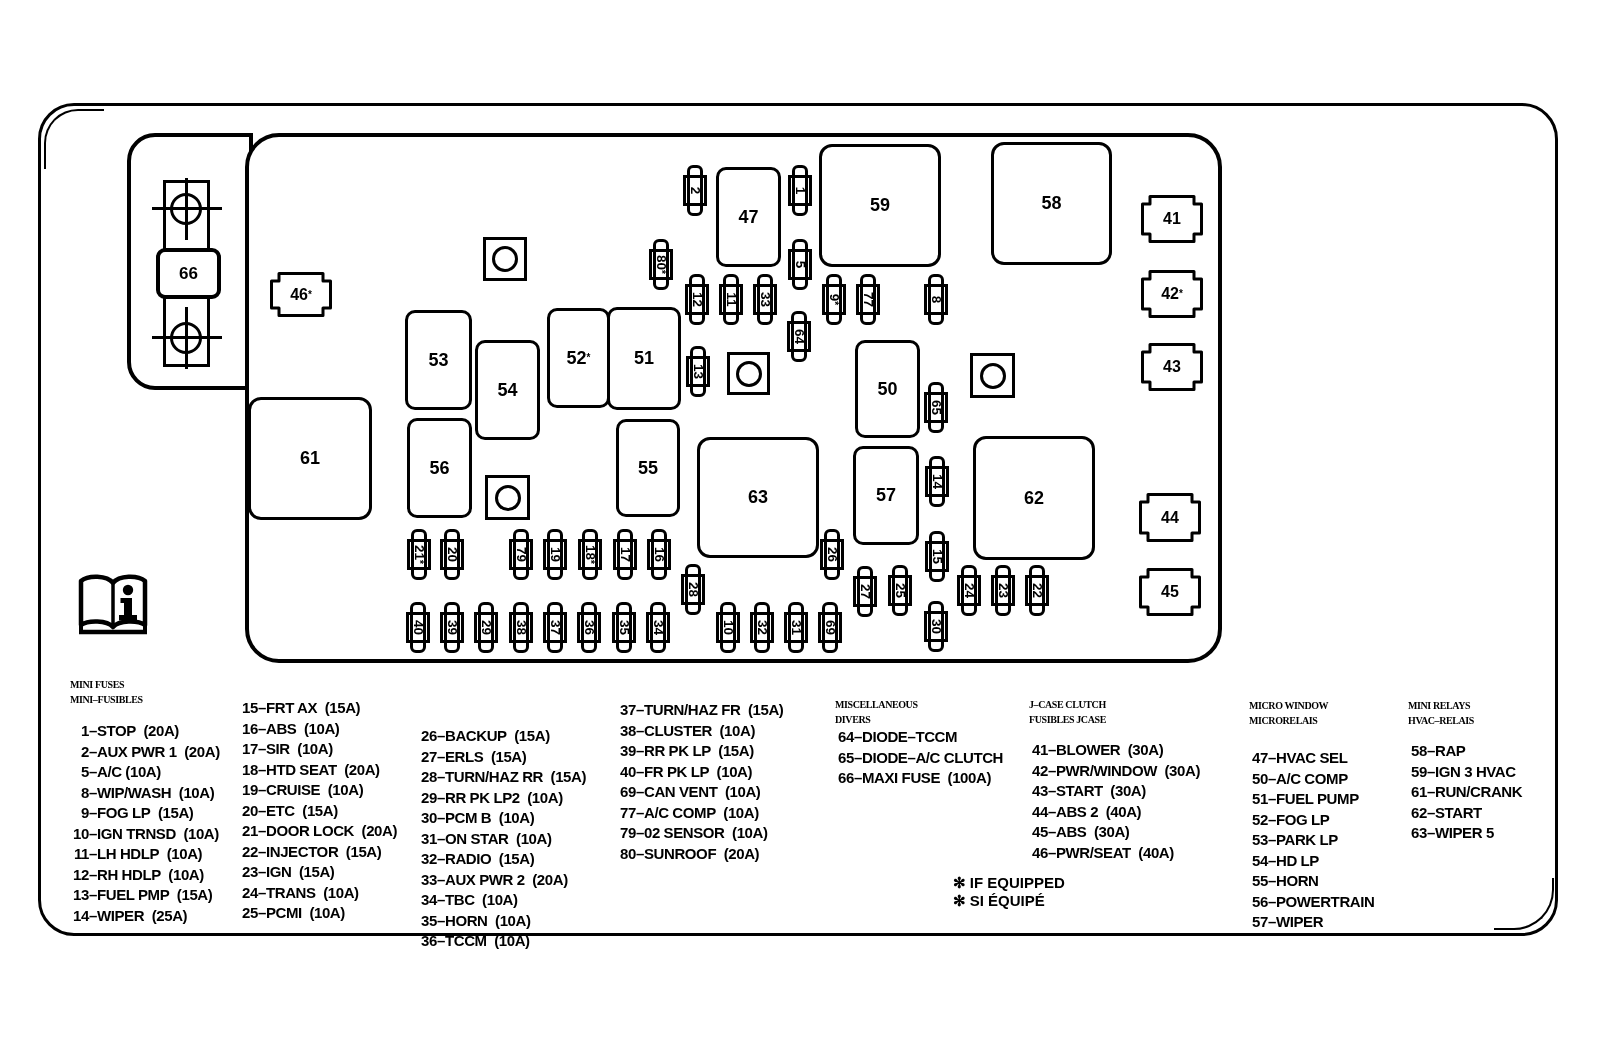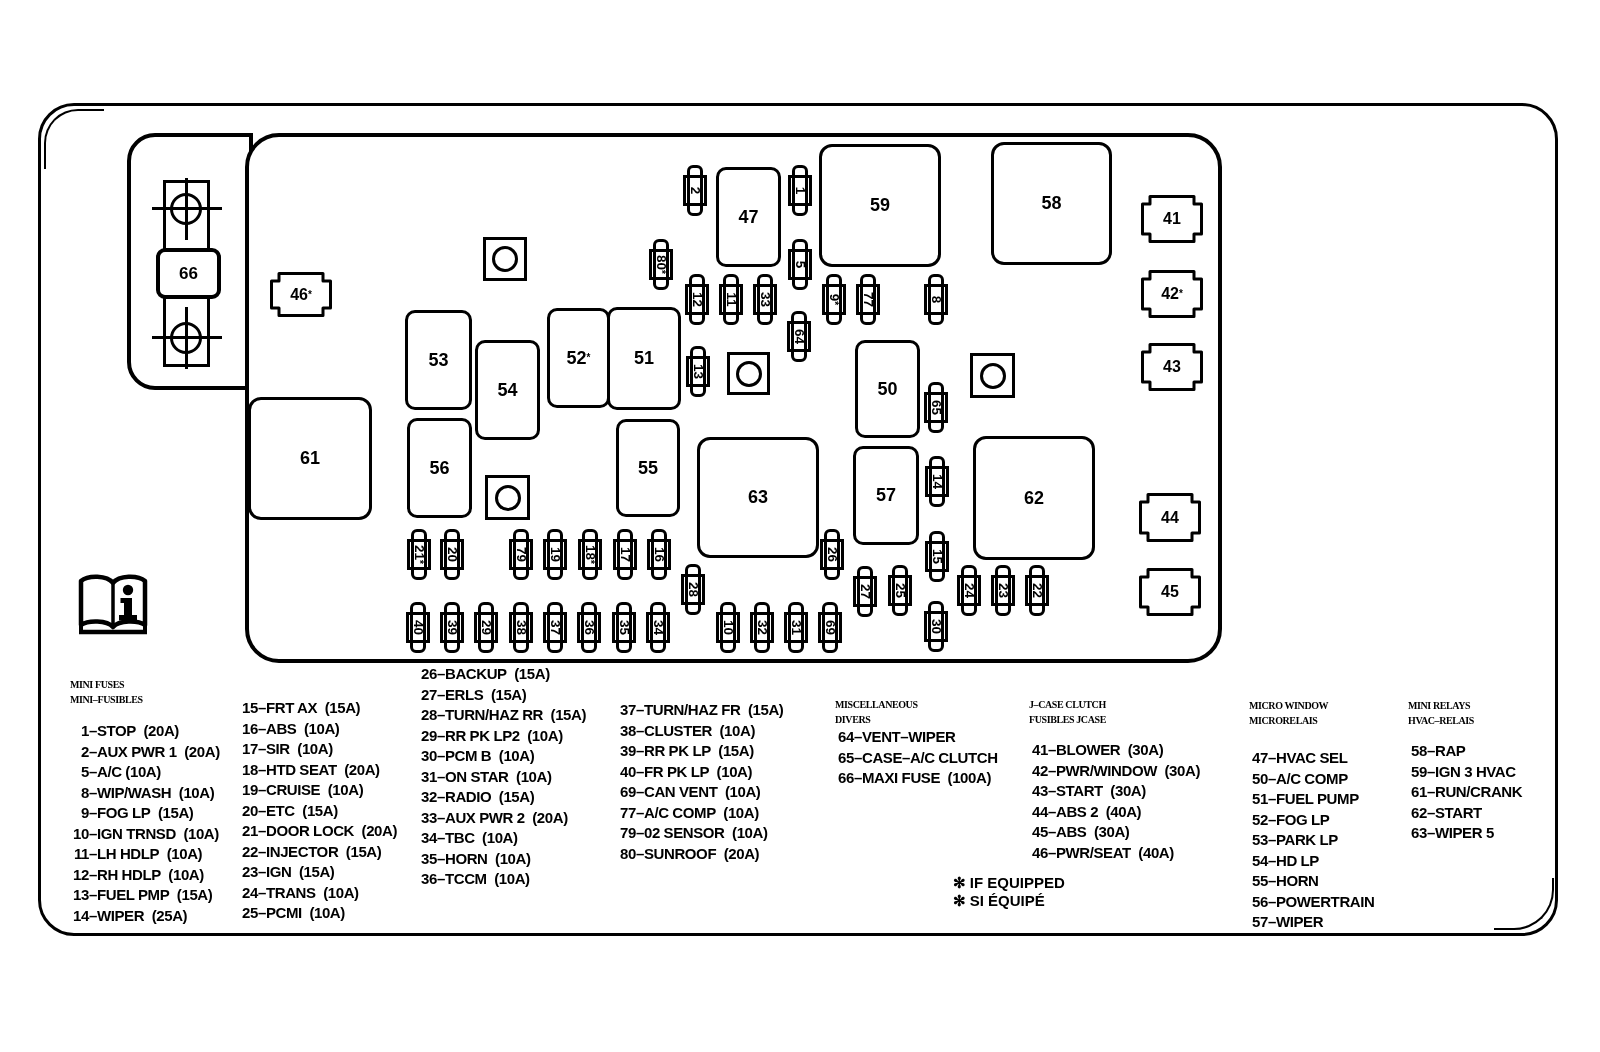--- a/index.html
+++ b/index.html
@@ -504,21 +504,21 @@
         <div class="litem"><span class="num">17</span><span class="dash">–</span><span class="txt">SIR&nbsp;&nbsp;(10A)</span></div>
         <div class="litem"><span class="num">18</span><span class="dash">–</span><span class="txt">HTD SEAT&nbsp;&nbsp;(20A)</span></div>
         <div class="litem"><span class="num">19</span><span class="dash">–</span><span class="txt">CRUISE&nbsp;&nbsp;(10A)</span></div>
         <div class="litem"><span class="num">20</span><span class="dash">–</span><span class="txt">ETC&nbsp;&nbsp;(15A)</span></div>
         <div class="litem"><span class="num">21</span><span class="dash">–</span><span class="txt">DOOR LOCK&nbsp;&nbsp;(20A)</span></div>
         <div class="litem"><span class="num">22</span><span class="dash">–</span><span class="txt">INJECTOR&nbsp;&nbsp;(15A)</span></div>
         <div class="litem"><span class="num">23</span><span class="dash">–</span><span class="txt">IGN&nbsp;&nbsp;(15A)</span></div>
         <div class="litem"><span class="num">24</span><span class="dash">–</span><span class="txt">TRANS&nbsp;&nbsp;(10A)</span></div>
         <div class="litem"><span class="num">25</span><span class="dash">–</span><span class="txt">PCMI&nbsp;&nbsp;(10A)</span></div>
       </div>
-      <div class="lcol" style="left: 418px; top: 664px;">
+      <div class="lcol" style="left: 418px; top: 726px;">
         <div class="litem"><span class="num">26</span><span class="dash">–</span><span class="txt">BACKUP&nbsp;&nbsp;(15A)</span></div>
         <div class="litem"><span class="num">27</span><span class="dash">–</span><span class="txt">ERLS&nbsp;&nbsp;(15A)</span></div>
         <div class="litem"><span class="num">28</span><span class="dash">–</span><span class="txt">TURN/HAZ RR&nbsp;&nbsp;(15A)</span></div>
         <div class="litem"><span class="num">29</span><span class="dash">–</span><span class="txt">RR PK LP2&nbsp;&nbsp;(10A)</span></div>
         <div class="litem"><span class="num">30</span><span class="dash">–</span><span class="txt">PCM B&nbsp;&nbsp;(10A)</span></div>
         <div class="litem"><span class="num">31</span><span class="dash">–</span><span class="txt">ON STAR&nbsp;&nbsp;(10A)</span></div>
         <div class="litem"><span class="num">32</span><span class="dash">–</span><span class="txt">RADIO&nbsp;&nbsp;(15A)</span></div>
         <div class="litem"><span class="num">33</span><span class="dash">–</span><span class="txt">AUX PWR 2&nbsp;&nbsp;(20A)</span></div>
         <div class="litem"><span class="num">34</span><span class="dash">–</span><span class="txt">TBC&nbsp;&nbsp;(10A)</span></div>
         <div class="litem"><span class="num">35</span><span class="dash">–</span><span class="txt">HORN&nbsp;&nbsp;(10A)</span></div>
@@ -530,22 +530,22 @@
         <div class="litem"><span class="num">39</span><span class="dash">–</span><span class="txt">RR PK LP&nbsp;&nbsp;(15A)</span></div>
         <div class="litem"><span class="num">40</span><span class="dash">–</span><span class="txt">FR PK LP&nbsp;&nbsp;(10A)</span></div>
         <div class="litem"><span class="num">69</span><span class="dash">–</span><span class="txt">CAN VENT&nbsp;&nbsp;(10A)</span></div>
         <div class="litem"><span class="num">77</span><span class="dash">–</span><span class="txt">A/C COMP&nbsp;&nbsp;(10A)</span></div>
         <div class="litem"><span class="num">79</span><span class="dash">–</span><span class="txt">02 SENSOR&nbsp;&nbsp;(10A)</span></div>
         <div class="litem"><span class="num">80</span><span class="dash">–</span><span class="txt">SUNROOF&nbsp;&nbsp;(20A)</span></div>
       </div>
       <div class="lcol" style="left: 835px; top: 698px;">
         <div class="lhead">MISCELLANEOUS</div>
         <div class="lhead" style="">DIVERS</div>
-        <div class="litem"><span class="num">64</span><span class="dash">–</span><span class="txt">VENT–WIPER</span></div>
-        <div class="litem"><span class="num">65</span><span class="dash">–</span><span class="txt">CASE–A/C CLUTCH</span></div>
+        <div class="litem"><span class="num">64</span><span class="dash">–</span><span class="txt">DIODE–TCCM</span></div>
+        <div class="litem"><span class="num">65</span><span class="dash">–</span><span class="txt">DIODE–A/C CLUTCH</span></div>
         <div class="litem"><span class="num">66</span><span class="dash">–</span><span class="txt">MAXI FUSE&nbsp;&nbsp;(100A)</span></div>
       </div>
       <div class="lcol" style="left: 1029px; top: 698px;">
         <div class="lhead">J–CASE CLUTCH</div>
         <div class="lhead" style="margin-bottom:13px">FUSIBLES JCASE</div>
         <div class="litem"><span class="num">41</span><span class="dash">–</span><span class="txt">BLOWER&nbsp;&nbsp;(30A)</span></div>
         <div class="litem"><span class="num">42</span><span class="dash">–</span><span class="txt">PWR/WINDOW&nbsp;&nbsp;(30A)</span></div>
         <div class="litem"><span class="num">43</span><span class="dash">–</span><span class="txt">START&nbsp;&nbsp;(30A)</span></div>
         <div class="litem"><span class="num">44</span><span class="dash">–</span><span class="txt">ABS 2&nbsp;&nbsp;(40A)</span></div>
         <div class="litem"><span class="num">45</span><span class="dash">–</span><span class="txt">ABS&nbsp;&nbsp;(30A)</span></div>

